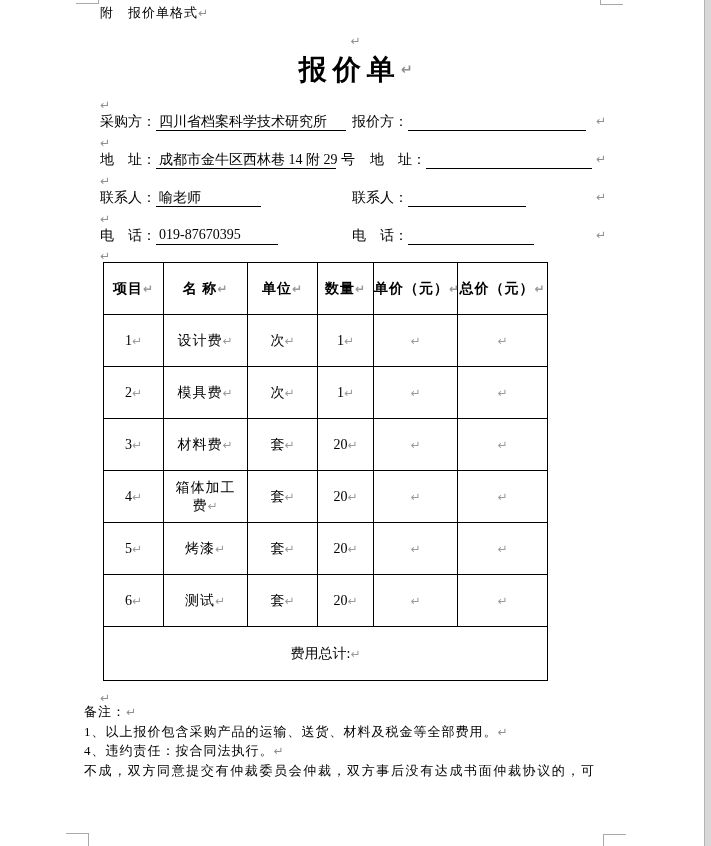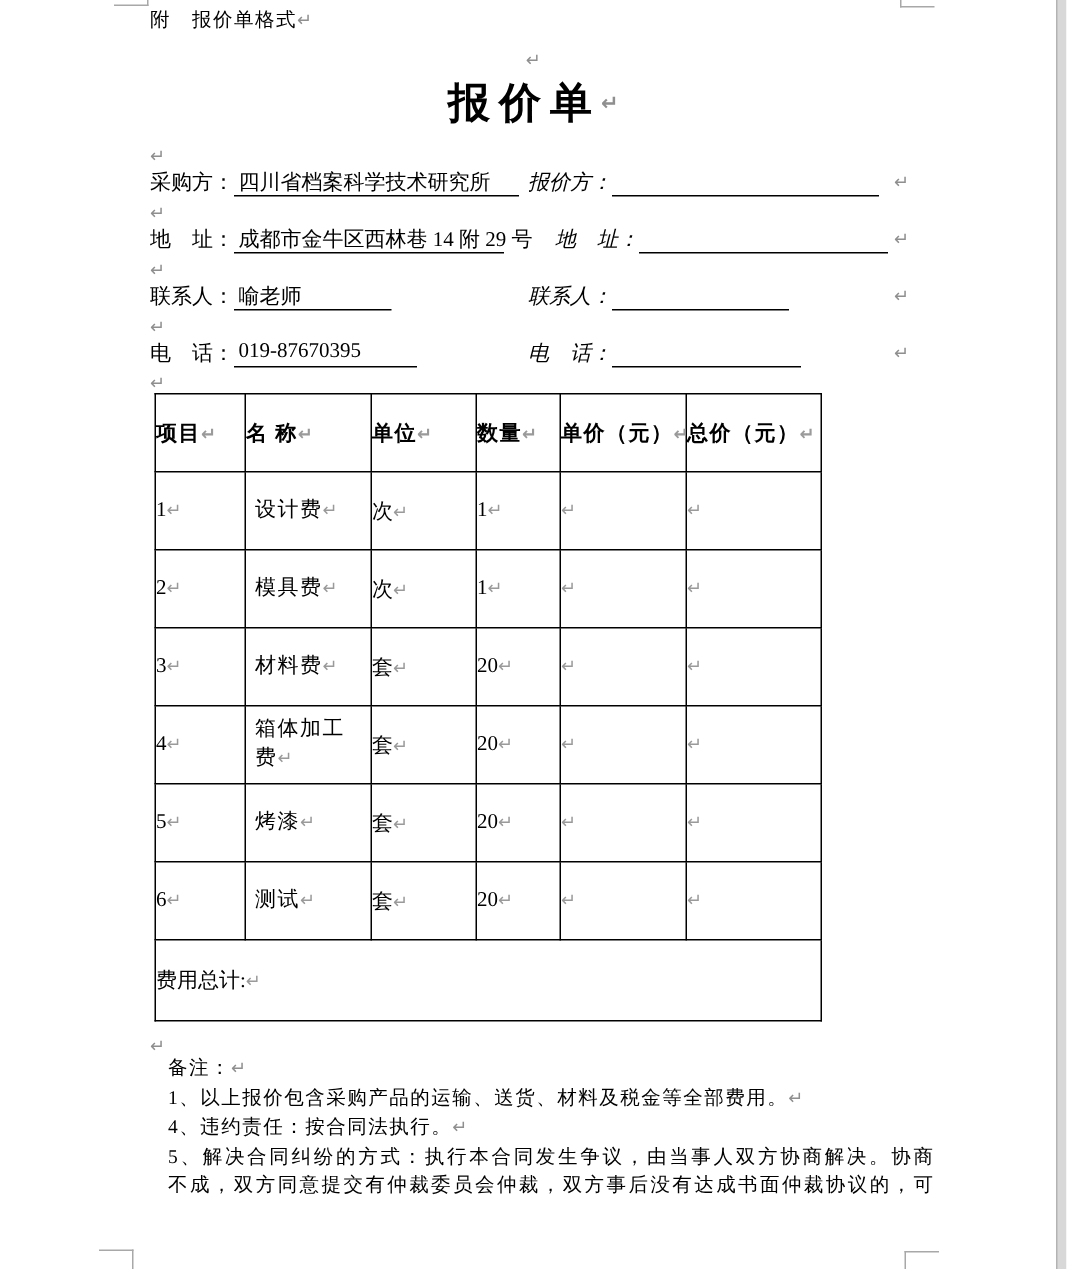--- a/index.html
+++ b/index.html
@@ -18,35 +18,35 @@
   #center-pc{left:0;top:31px;width:711px;text-align:center;}
   
   #title-line{left:0;top:52px;width:711px;text-align:center;font-size:28px;font-weight:bold;letter-spacing:6px;line-height:34px;}
   #title-line .pc{font-size:14px;letter-spacing:0;vertical-align:5px;}
   
   .lone-pc{left:100px;}
   
   .field-row{left:100px;width:512px;height:22px;font-size:14px;white-space:nowrap;}
   .flabel{display:inline-block;}
   .fval{display:inline-block;border-bottom:1px solid #000;height:18px;vertical-align:bottom;padding-left:3px;box-sizing:border-box;}
-  .rgroup{position:absolute;top:0;font-style:italic;}
+  .rgroup{position:absolute;top:0;}
   .rowpc{position:absolute;left:496px;top:1px;}
   .w190{width:190px}.w180a{width:180px}
   .w180b{width:178px}.w166{width:166px}
   .w105{width:105px}.w118{width:118px}
   .w122{width:122px}.w126{width:126px}
   
   #quote-table{position:absolute;left:103px;top:262px;border-collapse:collapse;table-layout:fixed;width:444px;font-size:14px;}
-  #quote-table td,#quote-table th{border:1px solid #000;text-align:left;vertical-align:middle;padding:0;white-space:nowrap;overflow:visible;}
+  #quote-table td,#quote-table th{border:1px solid #000;text-align:center;vertical-align:middle;padding:0;white-space:nowrap;overflow:visible;}
   #quote-table th{font-weight:bold;letter-spacing:1px;}
   #quote-table tr{height:52px;}
   #quote-table tr.footer-row{height:54px;}
   #quote-table td.name-cell{white-space:normal;padding:0 6px;letter-spacing:1px;line-height:18px;}
   
-  #notes{left:112px;top:702px;width:511px;font-size:13px;letter-spacing:1px;}
+  #notes{left:84px;top:702px;width:511px;font-size:13px;letter-spacing:1px;}
   .note-line{line-height:19.6px;height:19.6px;white-space:nowrap;}
   .note-line.jl{white-space:normal;text-align:justify;text-align-last:justify;}
   
   #edge-strip{left:704px;top:0;width:7px;height:846px;background:#d8d8d8;border-left:1px solid #b3b3b3;box-sizing:border-box;}
   
   .crop{position:absolute;}
   #crop-tl{left:76px;top:0;width:22px;height:3px;border-bottom:1px solid #a8a8a8;border-right:1px solid #a8a8a8;}
   #crop-tr{left:600px;top:0;width:22px;height:4px;border-bottom:1px solid #a8a8a8;border-left:1px solid #a8a8a8;}
   #crop-bl{left:66px;top:833px;width:22px;height:13px;border-top:1px solid #a8a8a8;border-right:1px solid #a8a8a8;}
   #crop-br{left:603px;top:834px;width:22px;height:12px;border-top:1px solid #a8a8a8;border-left:1px solid #a8a8a8;}
@@ -183,15 +183,14 @@
     <tr class="footer-row">
       <td colspan="6"><span>费用总计:</span><span class="cellpc">↵</span></td>
     </tr>
   </tbody>
 </table>
 
 <div id="notes" class="abs">
   <div class="note-line"><span>备注：</span><span class="pc">↵</span></div>
   <div class="note-line"><span>1、以上报价包含采购产品的运输、送货、材料及税金等全部费用。</span><span class="pc">↵</span></div>
   <div class="note-line"><span>4、违约责任：按合同法执行。</span><span class="pc">↵</span></div>
-  <div class="note-line jl">5、解决合同纠纷的方式：执行本合同发生争议，由当事人双方协商解决。协商</div>
   <div class="note-line jl">不成，双方同意提交有仲裁委员会仲裁，双方事后没有达成书面仲裁协议的，可</div>
 </div>
 
 </body></html>

